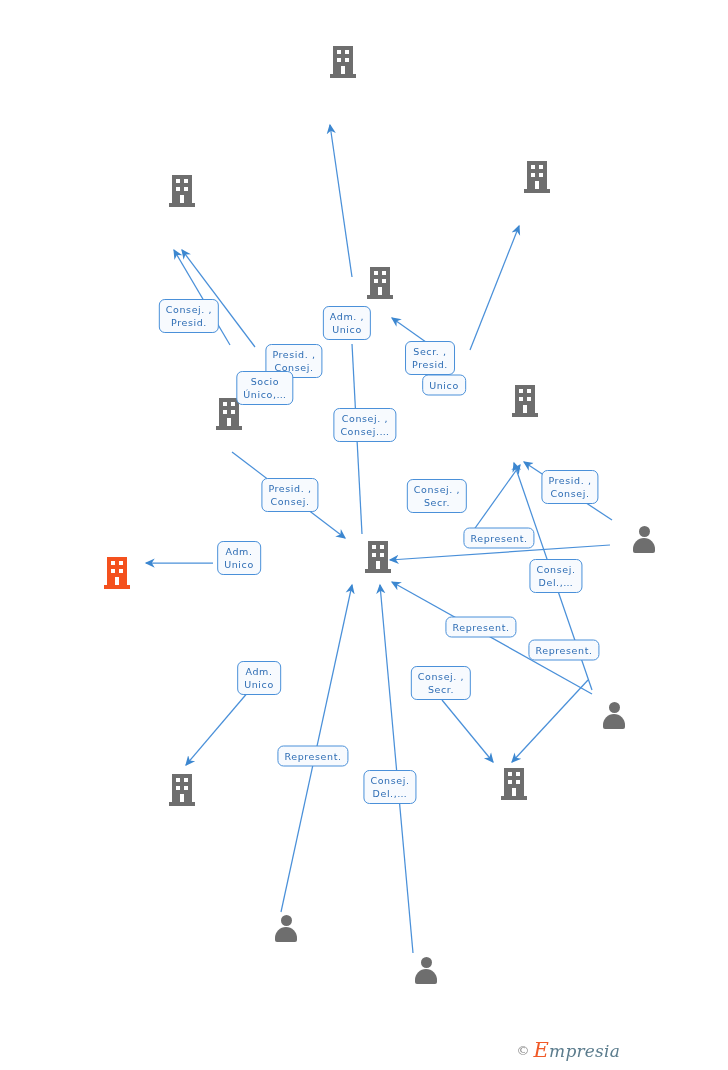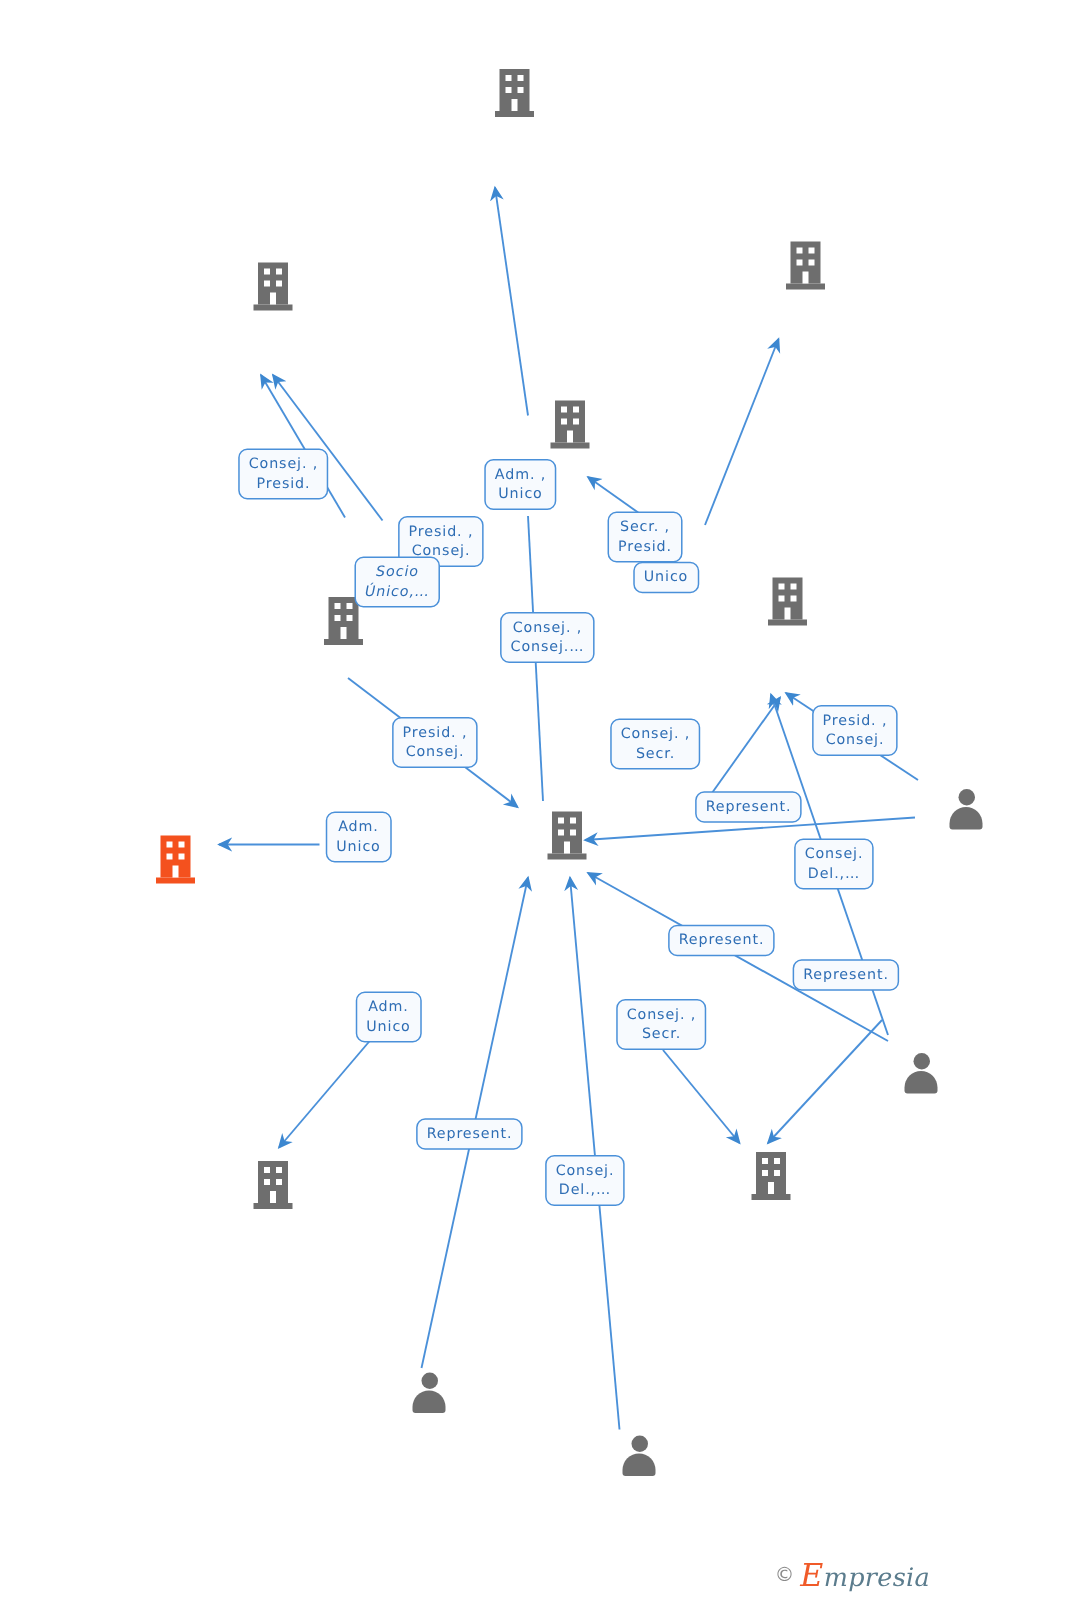--- a/index.html
+++ b/index.html
@@ -141,21 +141,21 @@
   <div id="label-layer">
       <div class="elabel" style="left: 189px; top: 316px;">Consej. ,
 Presid.</div>
       <div class="elabel" style="left: 347px; top: 323px;">Adm. ,
 Unico</div>
       <div class="elabel" style="left: 430px; top: 358px;">Secr. ,
 Presid.</div>
       <div class="elabel" style="left: 294px; top: 361px;">Presid. ,
 Consej.</div>
       <div class="elabel" style="left: 444px; top: 385px;">Unico</div>
-      <div class="elabel" style="left: 265px; top: 388px; font-style: italic;">Socio
+      <div class="elabel" style="left: 265px; top: 388px;">Socio
 Único,…</div>
       <div class="elabel" style="left: 365px; top: 425px;">Consej. ,
 Consej.…</div>
       <div class="elabel" style="left: 570px; top: 487px;">Presid. ,
 Consej.</div>
       <div class="elabel" style="left: 290px; top: 495px;">Presid. ,
 Consej.</div>
       <div class="elabel" style="left: 437px; top: 496px;">Consej. ,
 Secr.</div>
       <div class="elabel" style="left: 499px; top: 538px;">Represent.</div>

